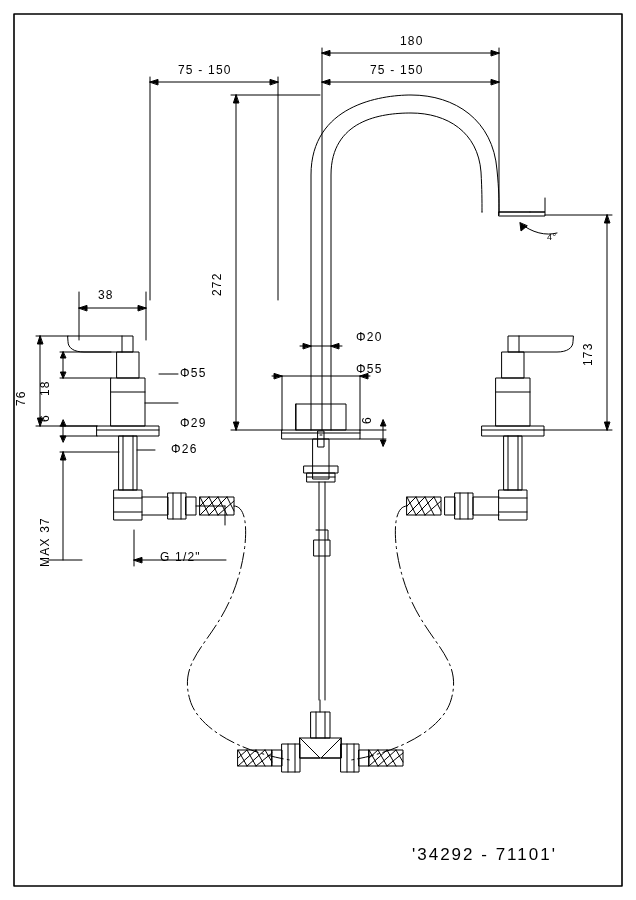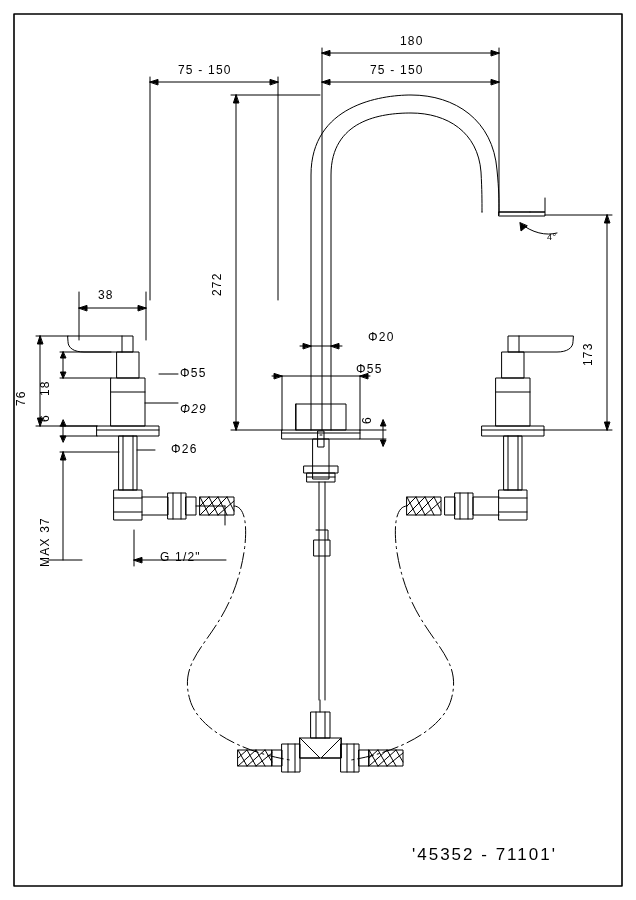--- a/index.html
+++ b/index.html
@@ -274,24 +274,24 @@
 
   <div class="lbl" style="left:98px; top:288px;">38</div>
 
   <div class="lbl rot" style="left:28px; top:392px;">76</div>
   <div class="lbl rot" style="left:52px; top:382px;">18</div>
   <div class="lbl rot" style="left:52px; top:408px;">6</div>
   <div class="lbl rot" style="left:374px; top:410px;">6</div>
   <div class="lbl rot" style="left:52px; top:553px;">MAX 37</div>
 
   <div class="lbl" style="left:180px; top:366px;">Φ55</div>
-  <div class="lbl" style="left:180px; top:402px;font-style:italic;">Φ29</div>
+  <div class="lbl" style="left:180px; top:416px;">Φ29</div>
   <div class="lbl" style="left:171px; top:442px;">Φ26</div>
 
-  <div class="lbl" style="left:368px; top:330px;">Φ20</div>
+  <div class="lbl" style="left:356px; top:330px;">Φ20</div>
   <div class="lbl" style="left:356px; top:362px;">Φ55</div>
 
   <div class="lbl" style="left:160px; top:550px;">G 1/2"</div>
   <div class="lbl tiny" style="left:547px; top:232px;">4°</div>
 
-  <div class="lbl title" style="left:412px; top:845px;">'45352 - 71101'</div>
+  <div class="lbl title" style="left:412px; top:845px;">'34292 - 71101'</div>
 
 </div>
 
 </body></html>

